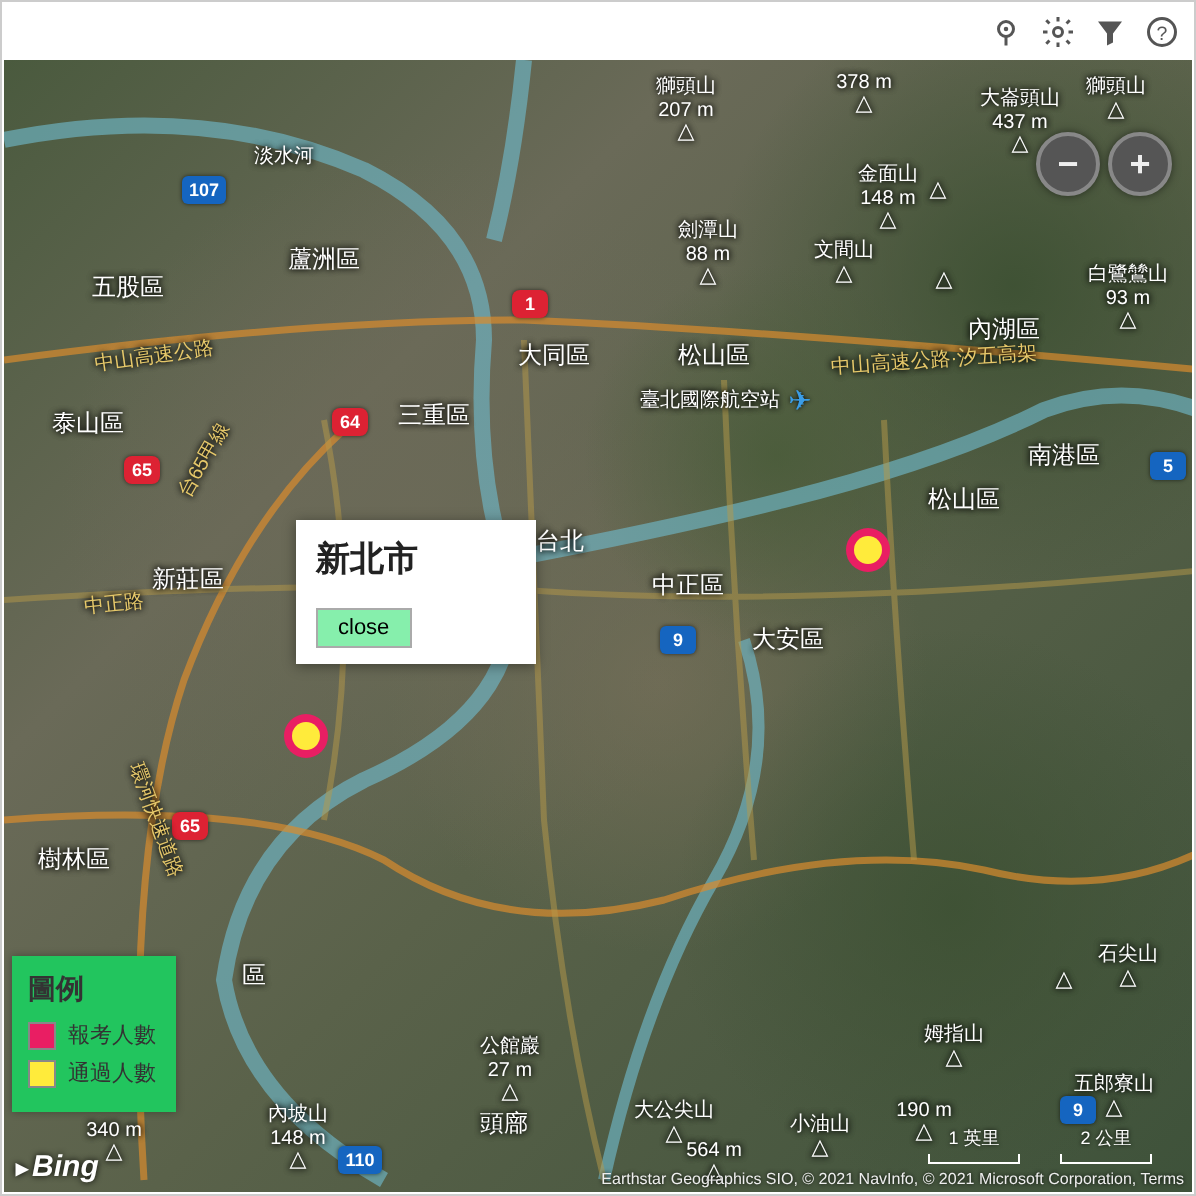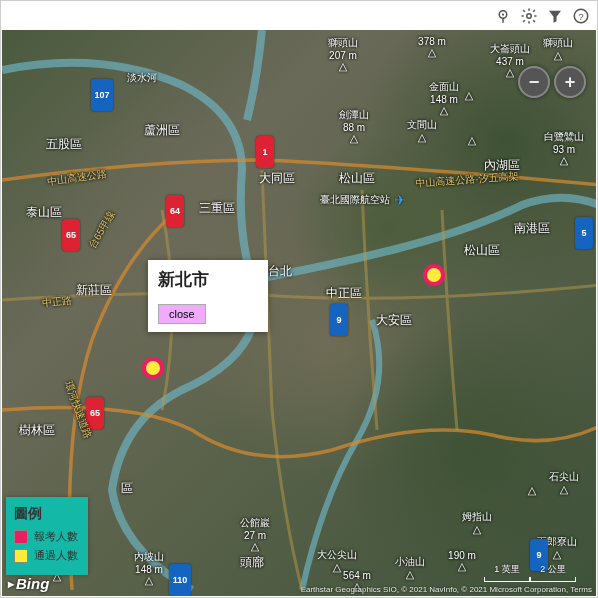--- a/index.html
+++ b/index.html
@@ -97,21 +97,21 @@
     text-shadow: 0 0 3px #000, 0 0 3px #000;
     white-space: nowrap;
     text-align: center;
     transform: translate(-50%, 0);
     pointer-events: none;
   }
   .peak .tri { font-size: 11px; display: block; line-height: 1; }
   .shield {
     position: absolute;
     width: 18px;
-    height: 32px;
+    height: 14px;
     border-radius: 4px;
     color: #fff;
     font-size: 9px;
     font-weight: bold;
     display: flex;
     align-items: center;
     justify-content: center;
     transform: translate(-50%, -50%);
     box-shadow: 0 0 2px rgba(0,0,0,0.6);
   }
@@ -158,29 +158,29 @@
     margin: 0 0 7px 0;
     font-size: 17px;
     font-weight: 600;
     color: #222;
   }
   .popup .row { line-height: 1.5; white-space: nowrap; }
   .popup button {
     margin-top: 6px;
     font-size: 11px;
     padding: 3px 10px;
-    background: #f0abfc;
+    background: #86efac;
     border: 1px solid #aaa;
     cursor: pointer;
   }
   .legend {
     position: absolute;
     left: 4px;
-    bottom: 21px;
-    background: #14b8a6;
+    bottom: 40px;
+    background: #22c55e;
     padding: 8px 10px 8px 8px;
     font-size: 12px;
     color: #333;
     z-index: 10;
     box-shadow: 0 0 4px rgba(0,0,0,0.3);
     margin-top: 27px;
   }
   .legend h4 {
     margin: 0 0 6px 0;
     font-size: 14px;
@@ -249,20 +249,21 @@
     text-shadow: 0 0 2px #000;
     z-index: 5;
     white-space: nowrap;
   }
   .scale-bars {
     position: absolute;
     right: 20px;
     bottom: 14px;
     z-index: 5;
     display: flex;
+    gap: 20px;
     align-items: flex-end;
   }
   .scale {
     color: #fff;
     font-size: 9px;
     text-shadow: 0 0 2px #000;
     text-align: center;
   }
   .scale .bar {
     width: 44px;

